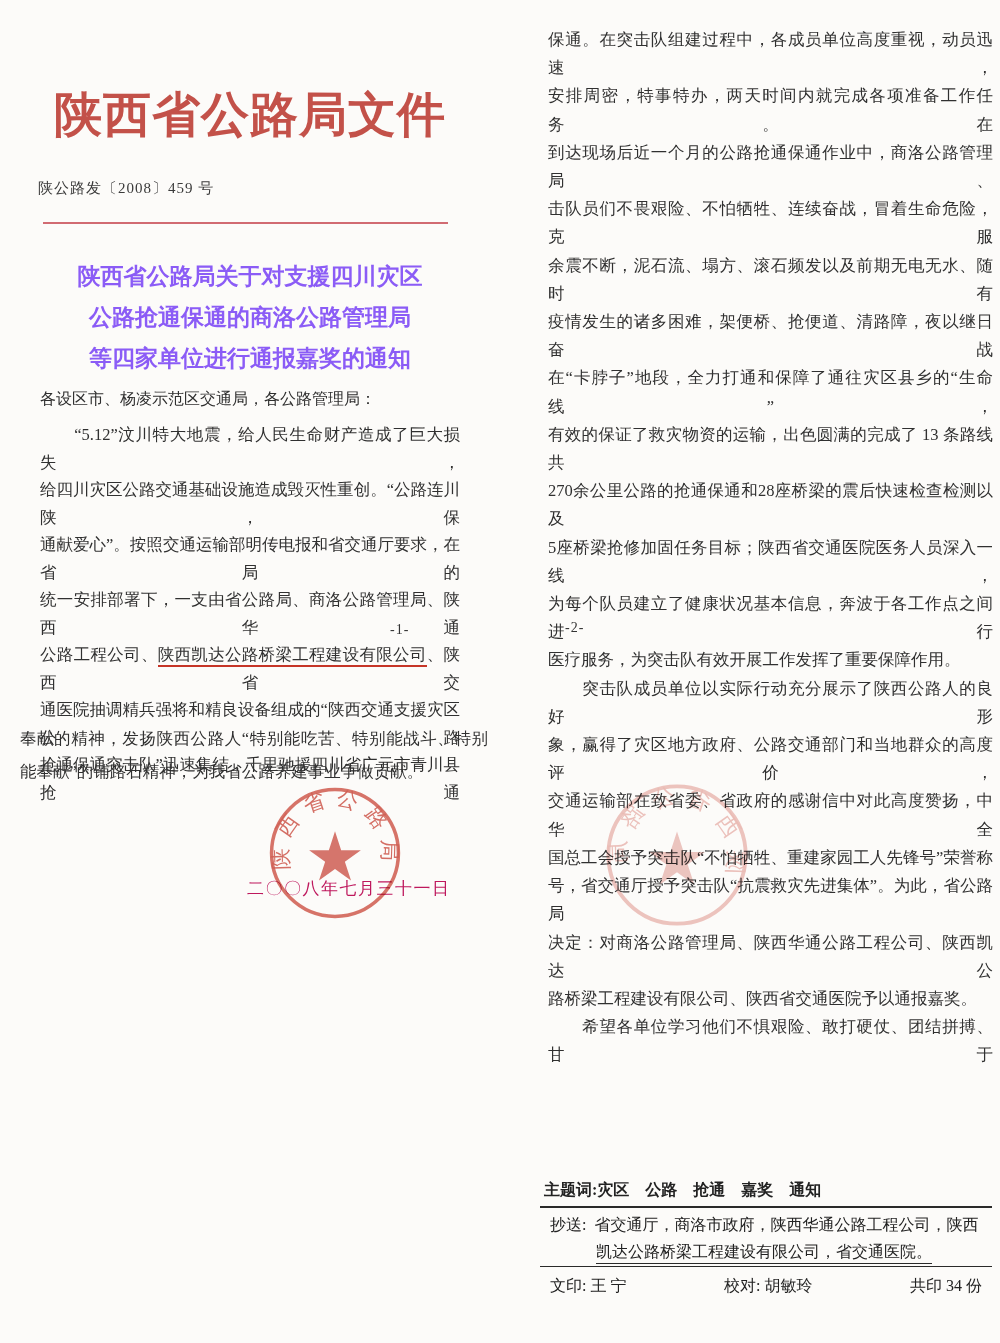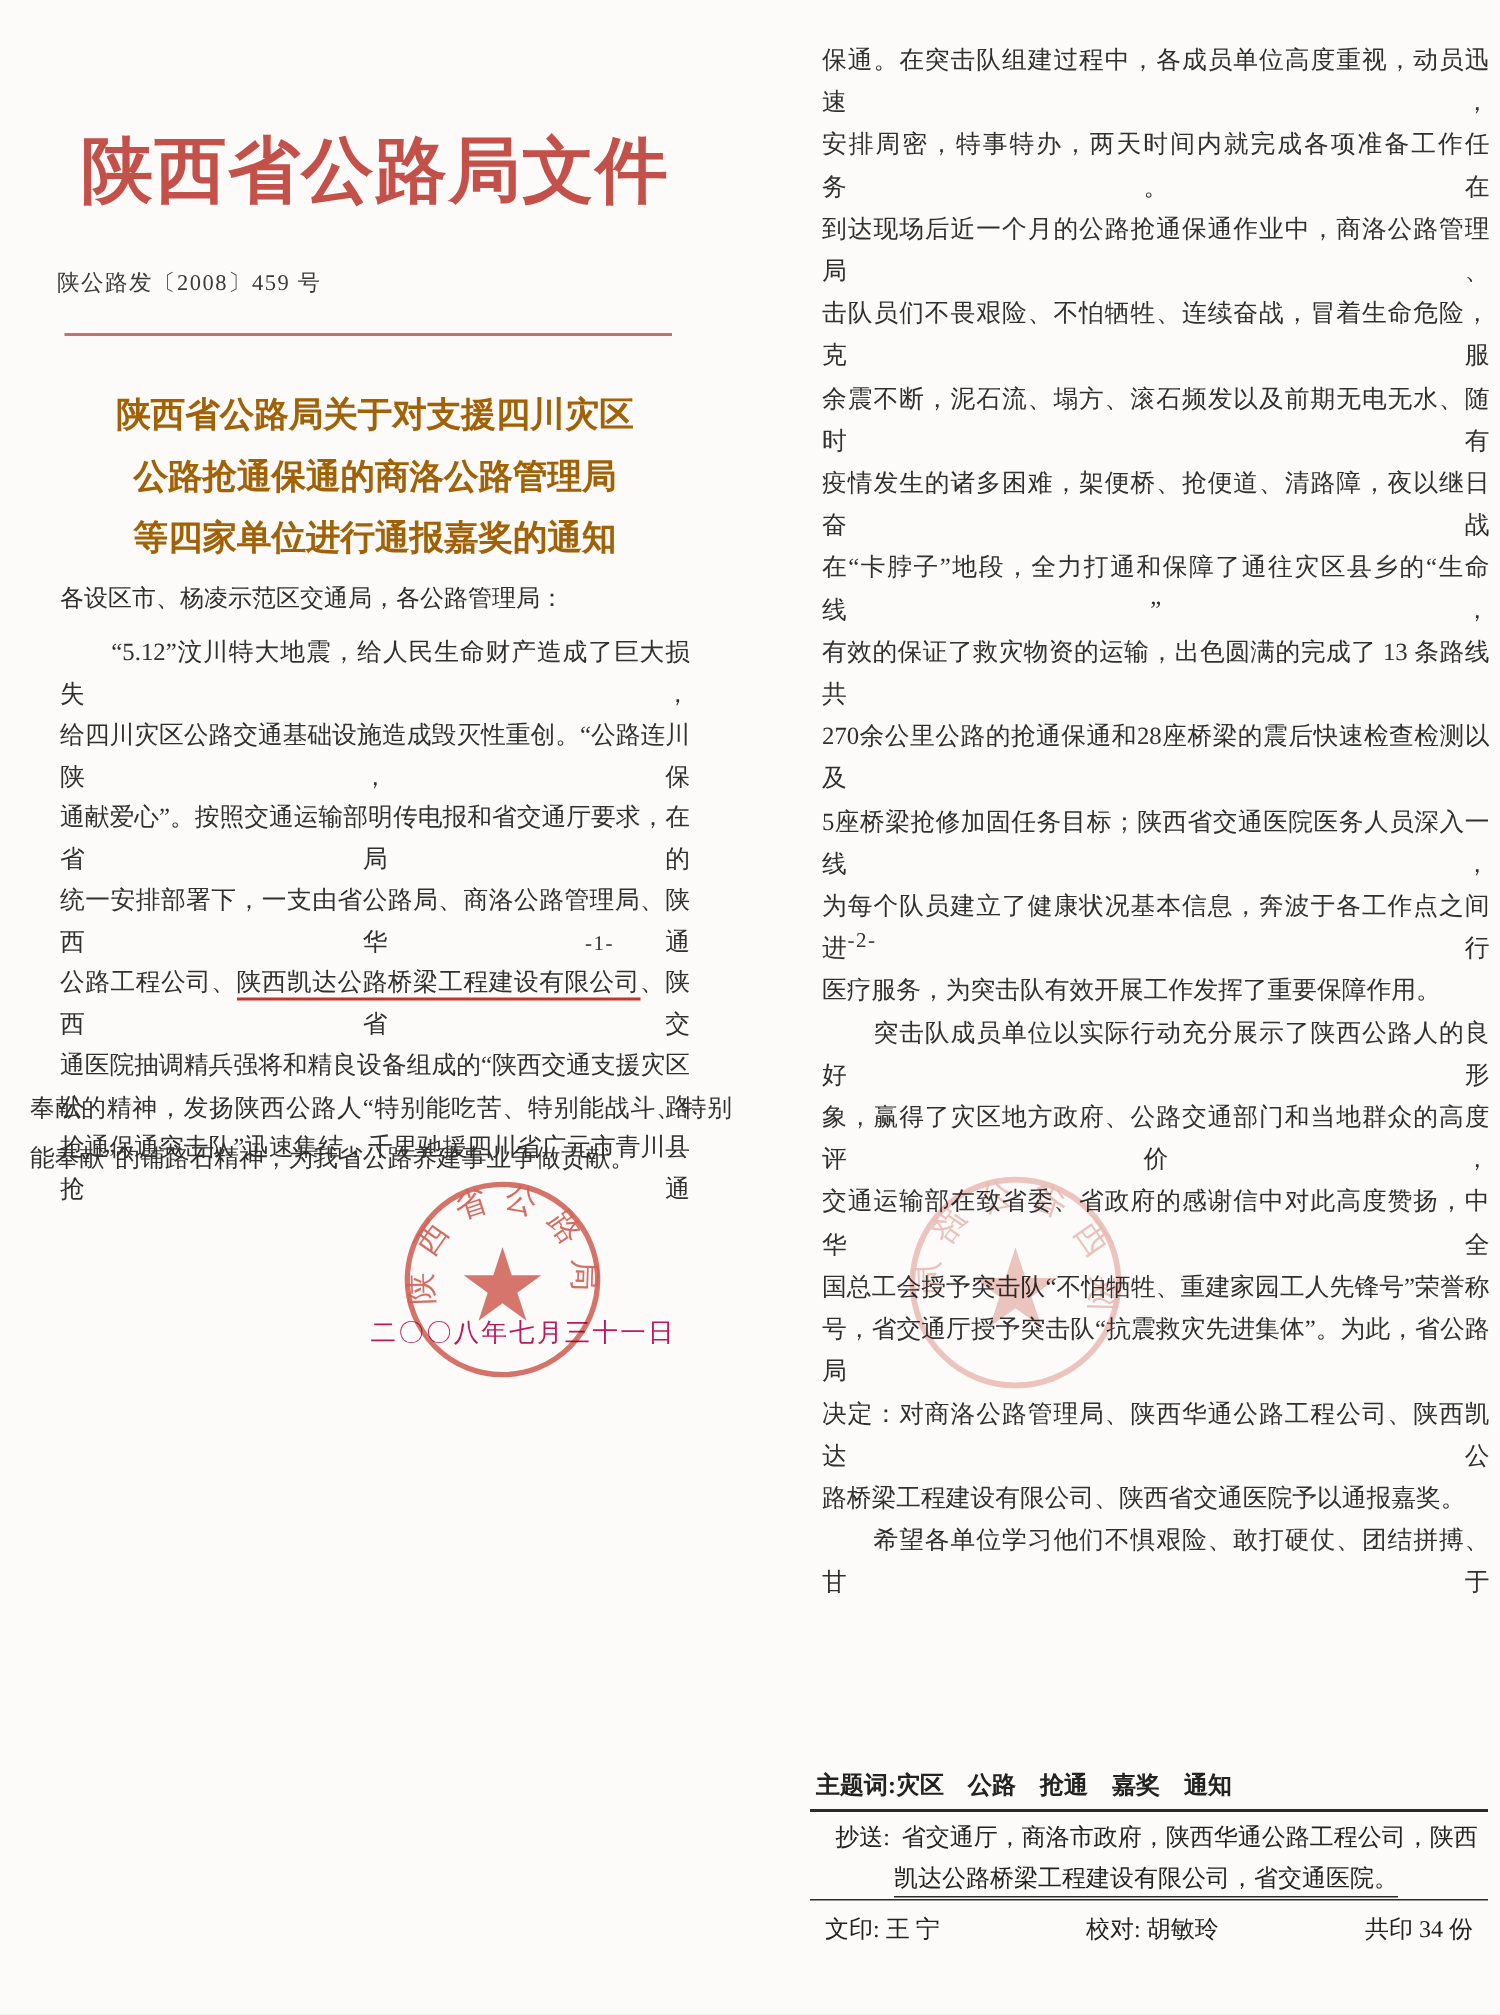--- a/index.html
+++ b/index.html
@@ -18,21 +18,21 @@
   .docnum{
     position:absolute;left:38px;top:179px;width:424px;
     text-align:left;font-size:15px;letter-spacing:1px;color:#3a3a3a;
   }
   .red-rule{
     position:absolute;left:43px;top:222px;width:405px;height:2px;
     background:#d16b72;
   }
   .doc-title{
     position:absolute;left:34px;top:256px;width:432px;
-    text-align:center;font-size:23px;font-weight:bold;color:#a16207;
+    text-align:center;font-size:23px;font-weight:bold;color:#8b5cf6;
   }
   .doc-title .bline{line-height:41px;}
   .salutation{
     position:absolute;left:40px;top:389px;width:440px;
     font-size:16px;color:#2e2e2e;
   }
   .body{font-size:16.5px;color:#303030;}
   .bline{white-space:nowrap;}
   .bline.just{
     white-space:normal;text-align:justify;text-align-last:justify;
@@ -64,21 +64,21 @@
   
   .footer{
     position:absolute;left:540px;top:1180px;width:452px;
     font-size:16px;color:#222;
   }
   .f-subject{
     display:flex;font-weight:bold;
     padding:0 0 5px 4px;border-bottom:2px solid #2a2a2a;
   }
   .f-cc{padding:7px 0 0 10px;border-bottom:1.5px solid #2a2a2a;}
-  .f-ccline1{display:flex;gap:8px;justify-content:center;}
+  .f-ccline1{display:flex;gap:8px;}
   .f-ccline2{padding-left:46px;margin-top:6px;padding-bottom:3px;}
   .cc2{border-bottom:1.5px solid #2a2a2a;padding-bottom:3px;}
   .f-issue{
     display:flex;justify-content:space-between;
     padding:7px 6px 5px 8px;border-bottom:1.5px solid #2a2a2a;
   }
   .f-print{display:flex;justify-content:space-between;padding:9px 10px 0 10px;}
 </style>
 </head>
 <body>

